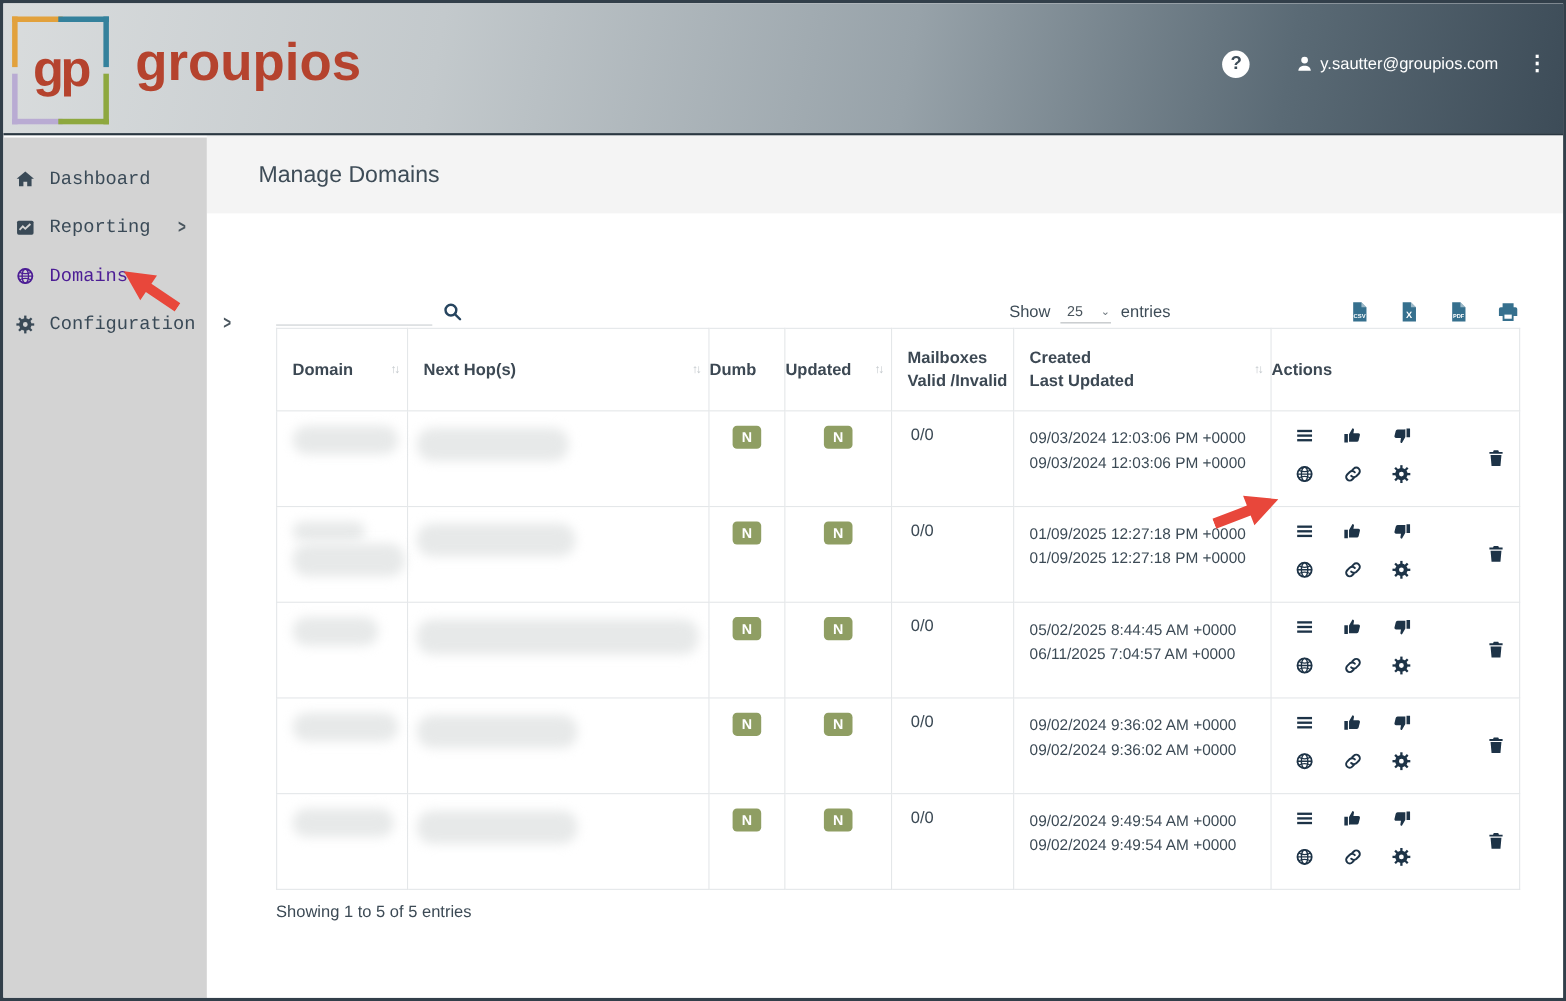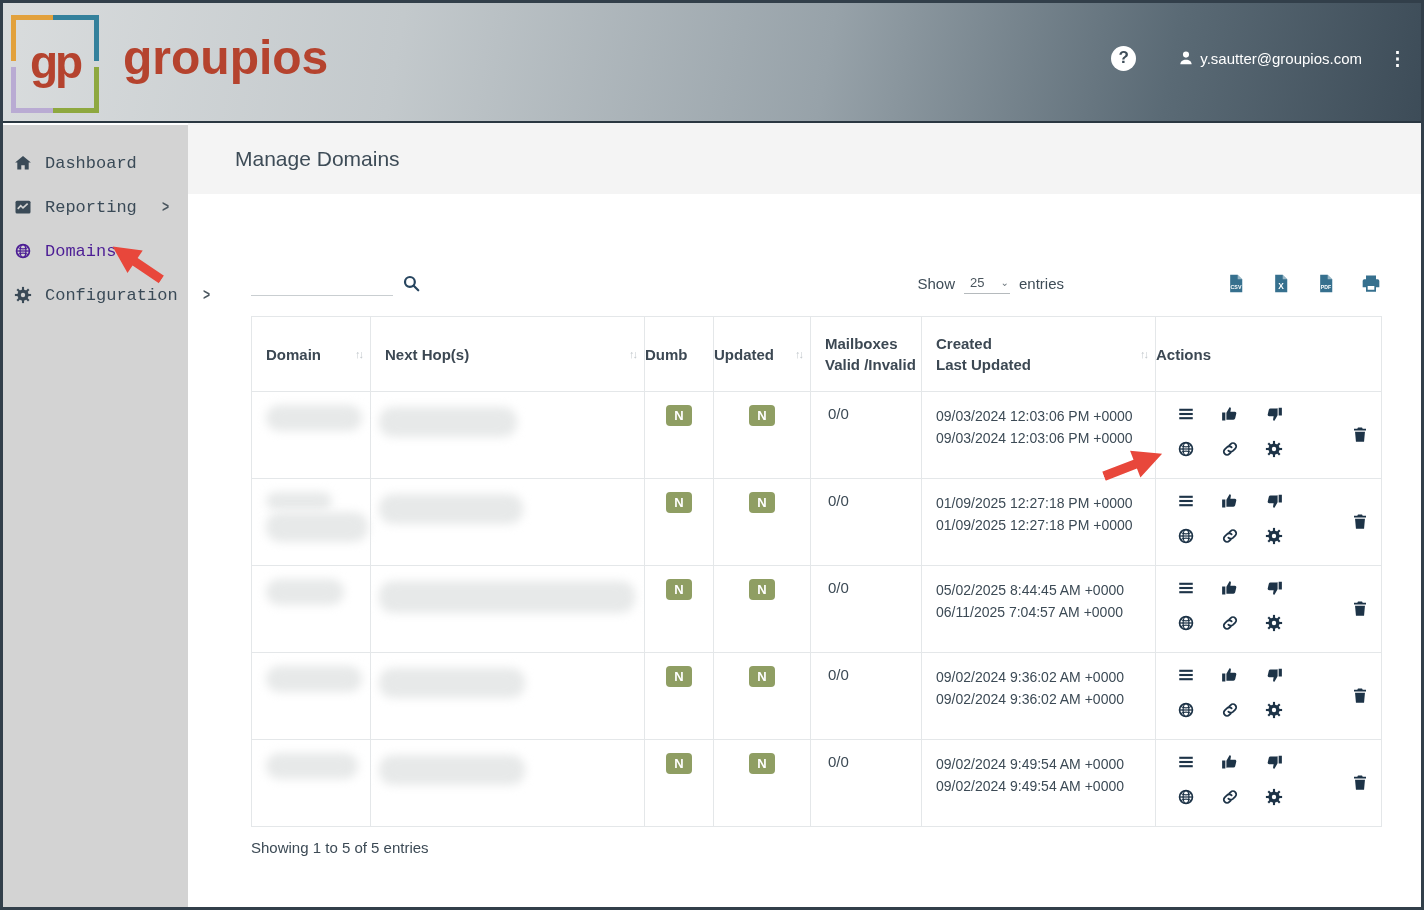--- a/index.html
+++ b/index.html
@@ -34,21 +34,21 @@
   .side-item .ic { width:18px; height:18px; flex:0 0 18px; }
   .side-item.active { color:#4c1d95; }
   .chev { margin-left:11px; font-size:15px; color:#4a565f; transform:scale(0.8,1.15); font-weight:bold; }
 
   
   .main { margin-left:185px; height:785px; background:#fff; }
   .titlebar { height:71px; background:#f4f4f4; display:flex; align-items:center; padding-left:47px;
     font-size:21px; color:#3e4c57; }
   .content { padding:74px 40px 0 63px; }
 
-  .toolbar { display:flex; align-items:center; height:30px; margin-bottom:18px; }
+  .toolbar { display:flex; align-items:center; height:30px; }
   .search-wrap { display:flex; align-items:center; gap:9px; }
   .search-input { width:142px; border:none; border-bottom:1px solid #c9ced1; outline:none;
     font-size:14px; padding:4px 2px; background:transparent; }
   .search-wrap .ic { width:19px; height:19px; color:#27455f; }
   .show-group { margin-left:auto; display:flex; align-items:center; font-size:15px; color:#3e4c57; gap:9px; }
   .sel-wrap { position:relative; }
   .len-select { appearance:none; -webkit-appearance:none; border:none; border-bottom:1px solid #b5babd;
     background:transparent; font-size:13px; color:#4a555d; width:46px; padding:2px 14px 3px 6px; outline:none; }
   .sel-chev { position:absolute; right:1px; top:4px; font-size:10px; color:#6c767d; pointer-events:none; }
   .export-group { margin-left:162px; display:flex; align-items:center; gap:25px; color:#36708e; }

